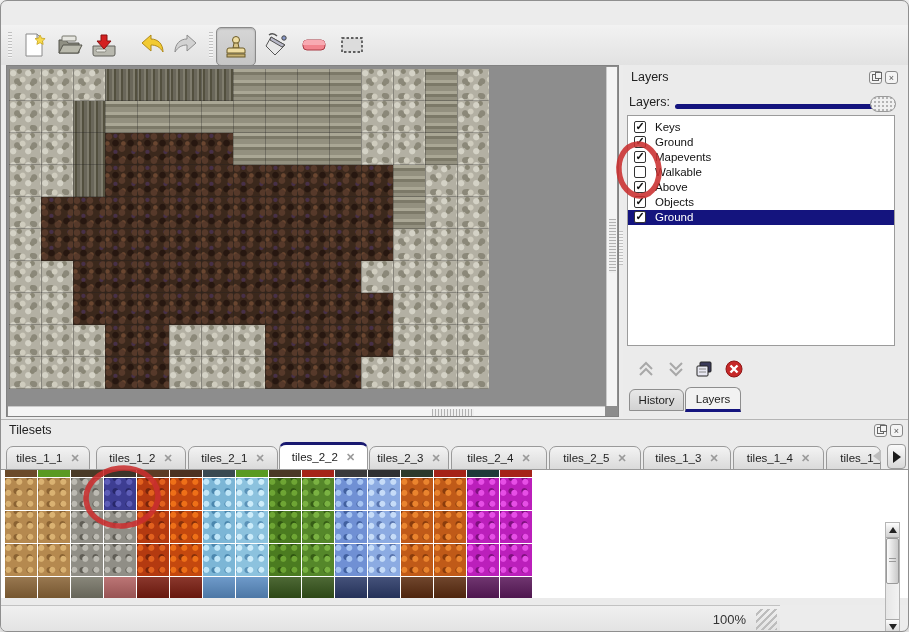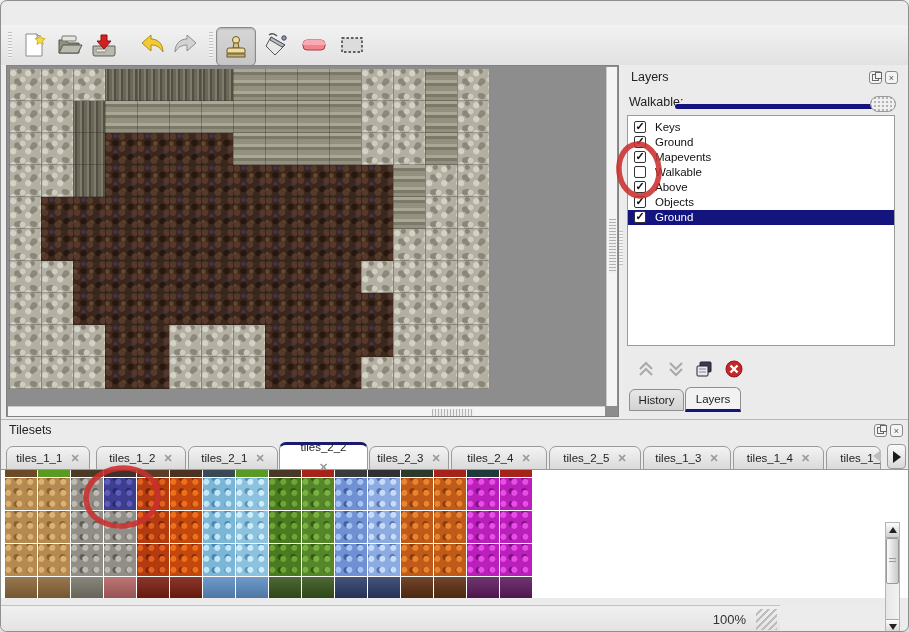--- a/index.html
+++ b/index.html
@@ -77,21 +77,21 @@
         background:linear-gradient(#e8e8e8,#d2d2d2);color:#222;cursor:default;}
   .side-tab.active{background:#f2f2f2;border-bottom:3px solid #14147e;height:25px;top:0;}
   #layer-tabs{position:absolute;left:0px;top:322px;width:283px;height:26px;}
   
   #tilesets-panel{position:absolute;left:0;top:418px;width:909px;height:186px;background:#ebebeb;border-top:1px solid #b5b5b5;box-sizing:border-box;}
   #tileset-tabrow{position:absolute;left:0;top:20px;width:909px;height:30px;}
   #tileset-tabrow:after{content:"";position:absolute;left:0;bottom:0;width:100%;height:1px;background:#9a9a9a;}
   .ts-tab{position:absolute;top:6px;height:24px;border:1px solid #9a9a9a;border-radius:7px 7px 0 0;box-sizing:border-box;
         background:linear-gradient(#f3f3f3,#dadada);display:flex;align-items:center;justify-content:center;gap:8px;
         font-size:11.5px;color:#222;z-index:1;cursor:default;}
-  .ts-tab.active{background:#fff;border-top:3px solid #191970;top:2px;height:28px;z-index:2;flex-direction:column;}
+  .ts-tab.active{background:#fff;border-top:3px solid #191970;top:2px;height:28px;z-index:2;}
   .ts-x{color:#9a9a9a;font-size:11px;font-weight:bold;cursor:default;}
   #tileset-content{position:absolute;left:0;top:50px;width:909px;height:128px;background:#fff;}
   .ts-tile{position:absolute;width:32px;height:32px;}
   .ts-strip{position:absolute;width:32px;}
   #ts-vscroll{position:absolute;left:884px;top:52px;width:15px;height:112px;background:linear-gradient(90deg,#e6e6e6,#f2f2f2);border:1px solid #b5b5b5;box-sizing:border-box;}
   .sbtn{position:absolute;left:0;width:13px;height:14px;background:linear-gradient(#fdfdfd,#cfcfcf);border-bottom:1px solid #aaa;
         display:flex;align-items:center;justify-content:center;}
   #ts-thumb{position:absolute;left:0px;top:15px;width:13px;height:46px;background:linear-gradient(90deg,#fbfbfb,#c9c9c9);
         border:1px solid #999;border-radius:2px;box-sizing:border-box;}
   #ts-thumb:after{content:"";position:absolute;left:2px;top:19px;width:7px;height:6px;
@@ -339,21 +339,21 @@
   <div id="dock-splitter">
       <div class="grip"></div>
     </div>
 
   <div id="layers-panel">
     <span class="panel-title">Layers</span>
     <span class="winbtn" style="left:246px;top:6px">
         <i class="sq"></i>
       </span>
     <span class="winbtn" style="left:262px;top:6px">×</span>
-    <span id="opacity-label">Walkable:</span>
+    <span id="opacity-label">Layers:</span>
     <div id="opacity-track"></div>
     <div id="opacity-handle"></div>
     <div id="layer-list">
         <div class="layer-row" style="top: 4px;">
           <span class="cbox">✓</span>
           <span class="layer-name">Keys</span>
         </div>
         <div class="layer-row" style="top: 19px;">
           <span class="cbox">✓</span>
           <span class="layer-name">Ground</span>

